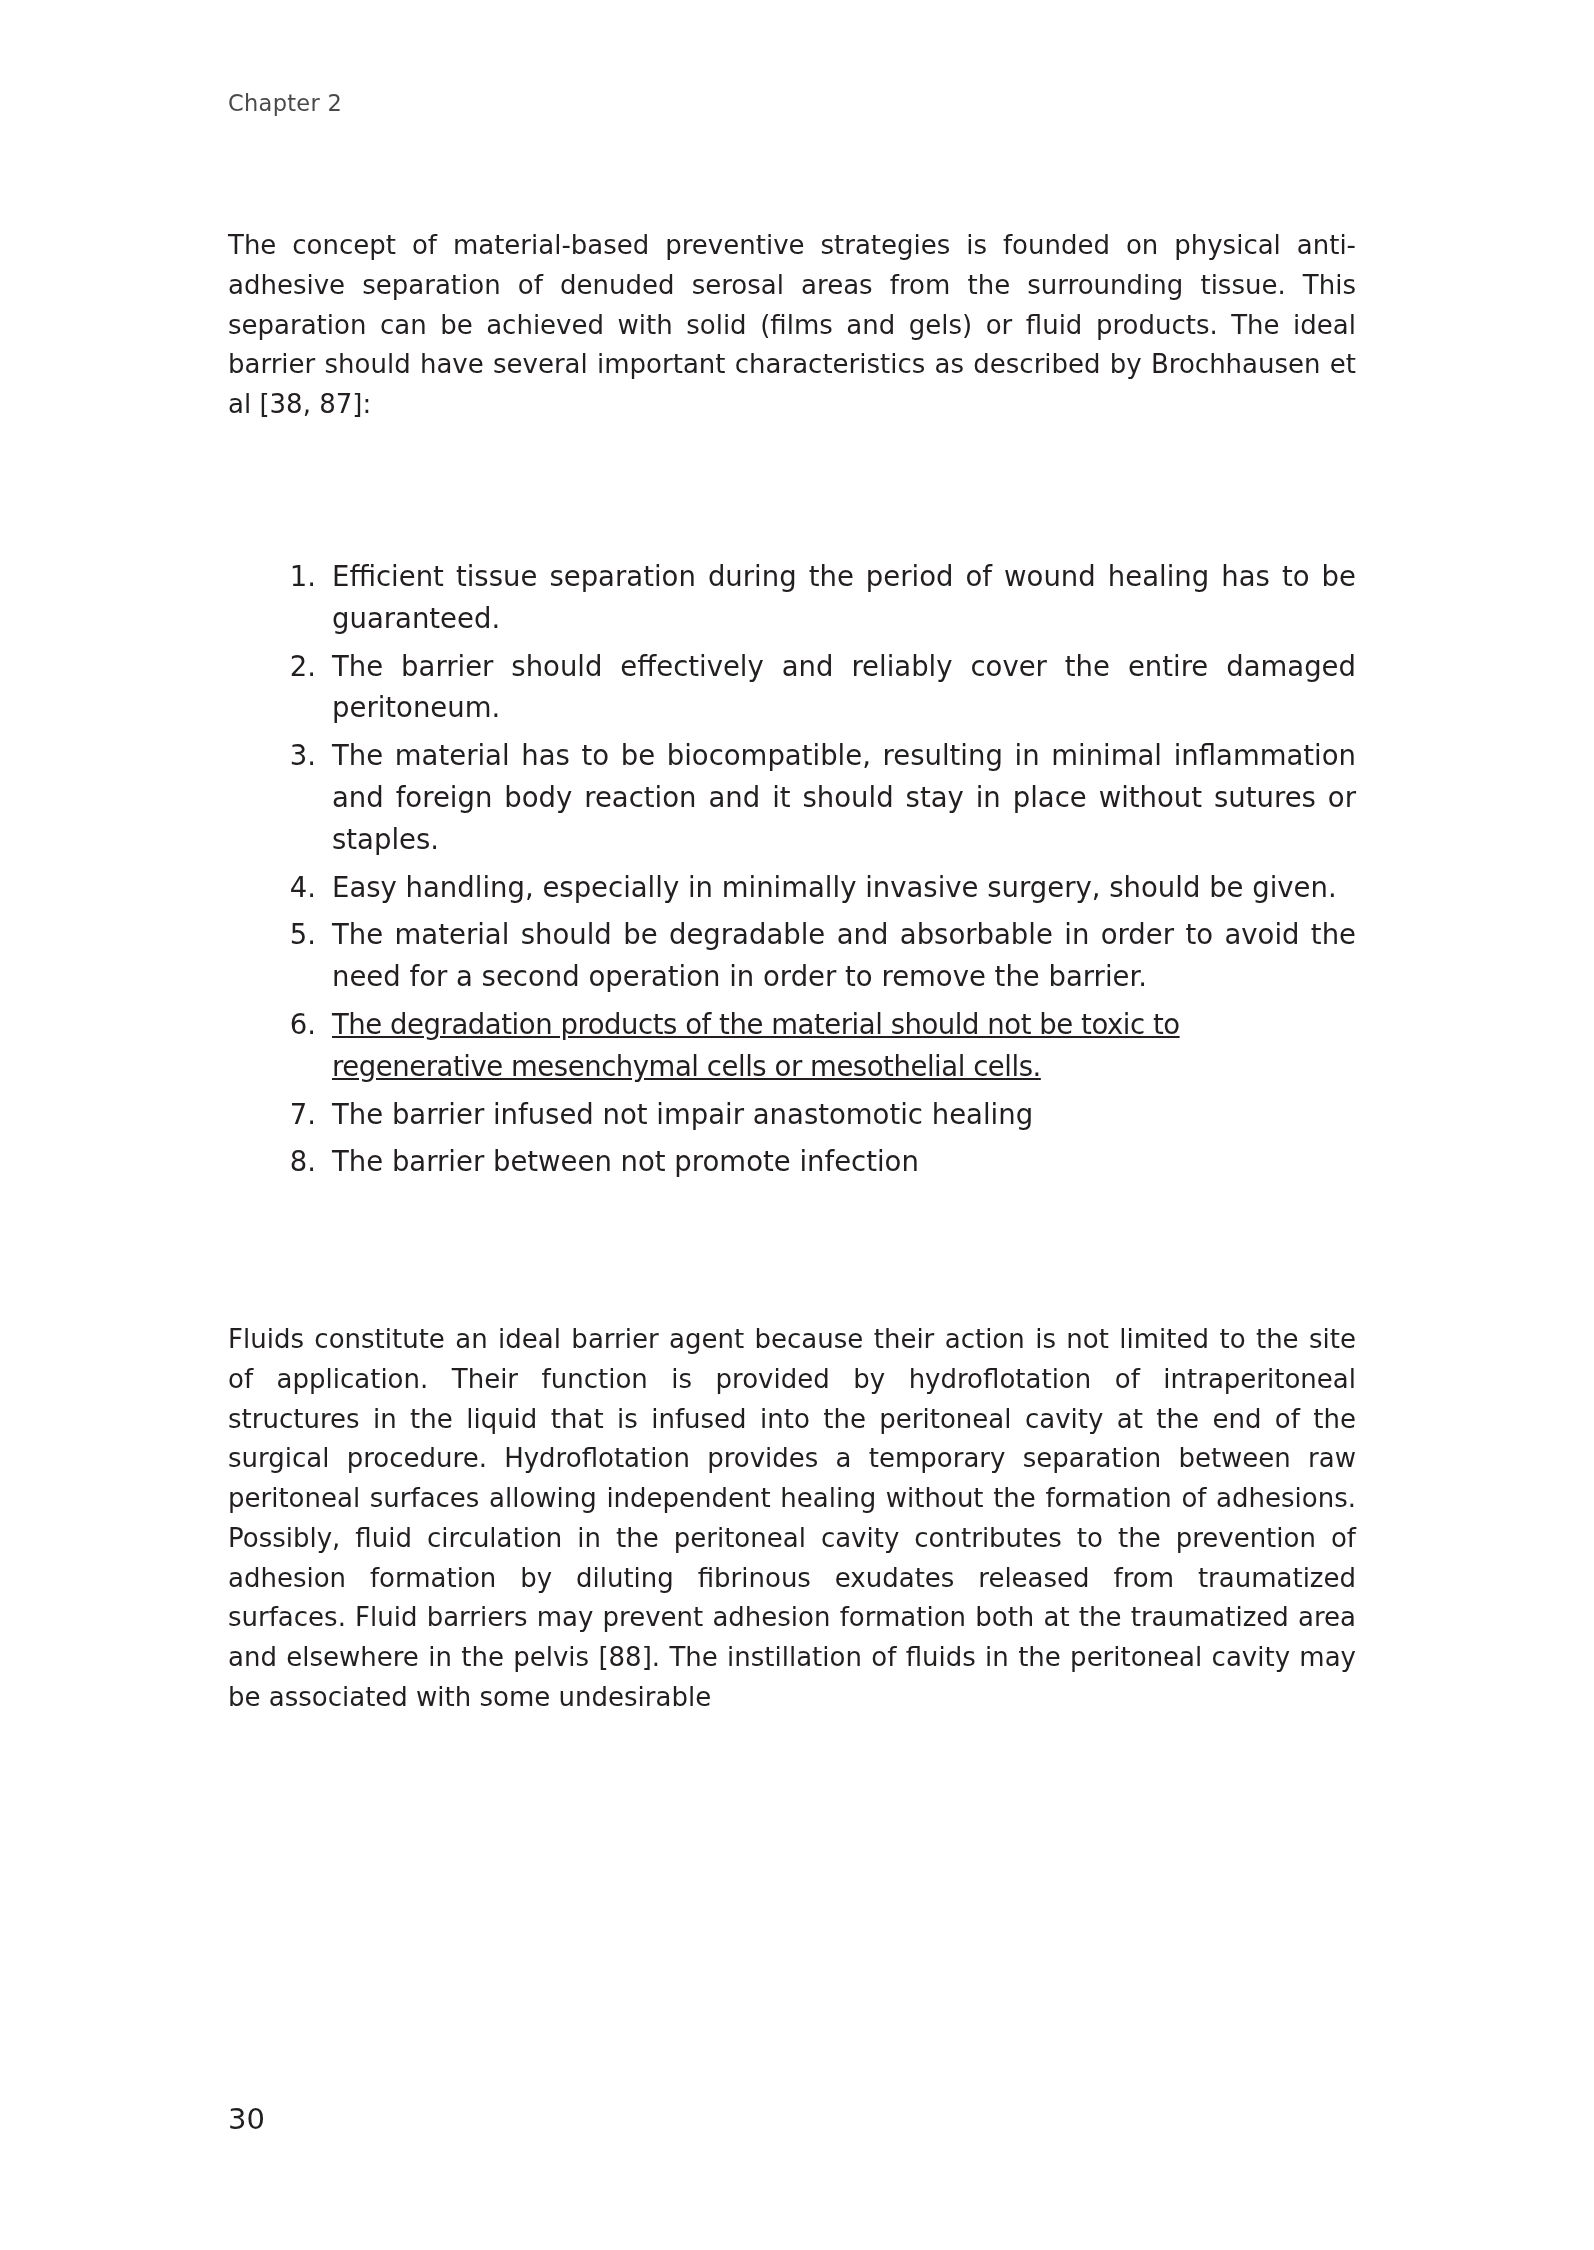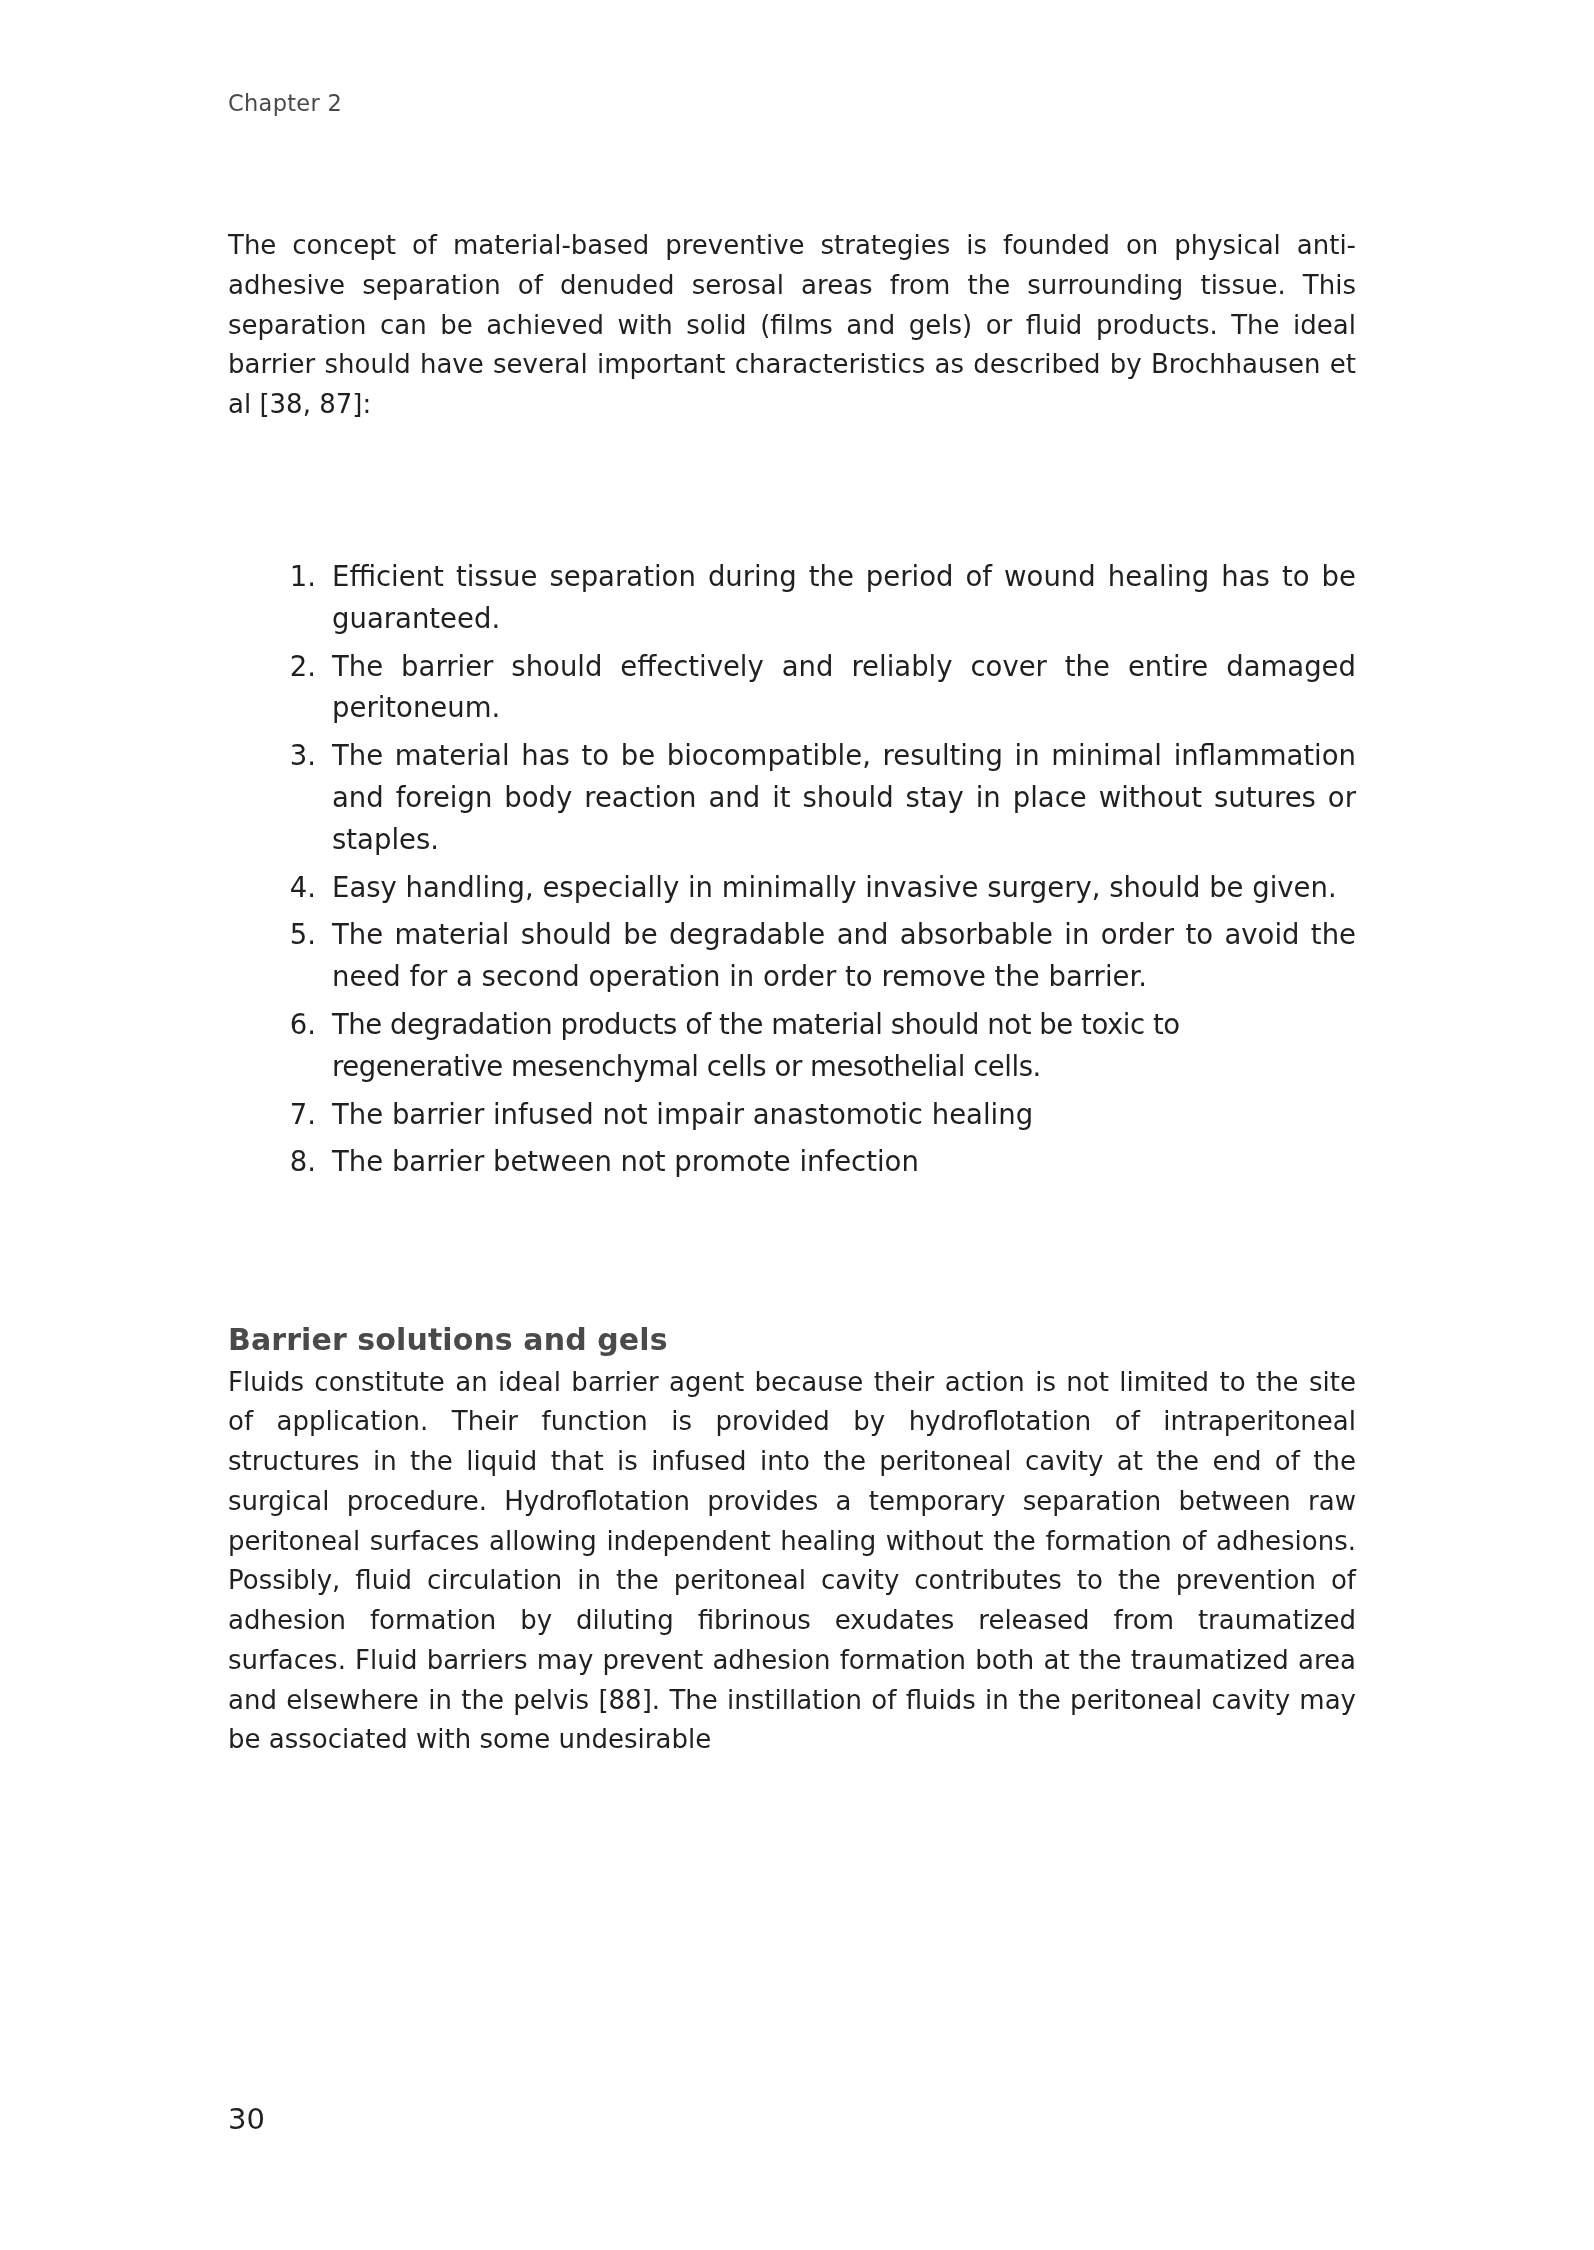--- a/index.html
+++ b/index.html
@@ -100,21 +100,21 @@
   #gels-block .body-text { text-align: justify; }
 
   .folio {
     position: absolute;
     left: 228px;
     top: 2102px;
     font-size: 29px;
     color: #231f20;
   }
 
-  .tight { letter-spacing: -0.45px; }
+  .tight { letter-spacing: -0.45px; text-decoration: underline; }
 </style>
 </head>
 <body>
 
 <div class="page">
 
   <div class="running-head">Chapter 2</div>
 
   <div class="content">
 
@@ -151,21 +151,20 @@
         <span class="num">7.</span>
         <span class="txt nojust">The barrier infused not impair anastomotic healing</span>
       </li>
       <li>
         <span class="num">8.</span>
         <span class="txt nojust">The barrier between not promote infection</span>
       </li>
     </ol>
 
     <div id="gels-block">
-      <h2 class="section-title">Barrier solutions and gels</h2>
       <p class="body-text">Fluids constitute an ideal barrier agent because their action is not limited to the site of application. Their function is provided by hydroflotation of intraperitoneal structures in the liquid that is infused into the peritoneal cavity at the end of the surgical procedure. Hydroflotation provides a temporary separation between raw peritoneal surfaces allowing independent healing without the formation of adhesions. Possibly, fluid circulation in the peritoneal cavity contributes to the prevention of adhesion formation by diluting fibrinous exudates released from traumatized surfaces. Fluid barriers may prevent adhesion formation both at the traumatized area and elsewhere in the pelvis [88]. The instillation of fluids in the peritoneal cavity may be associated with some undesirable</p>
     </div>
 
   </div>
 
   <div class="folio">30</div>
 
 </div>
 
 </body></html>

